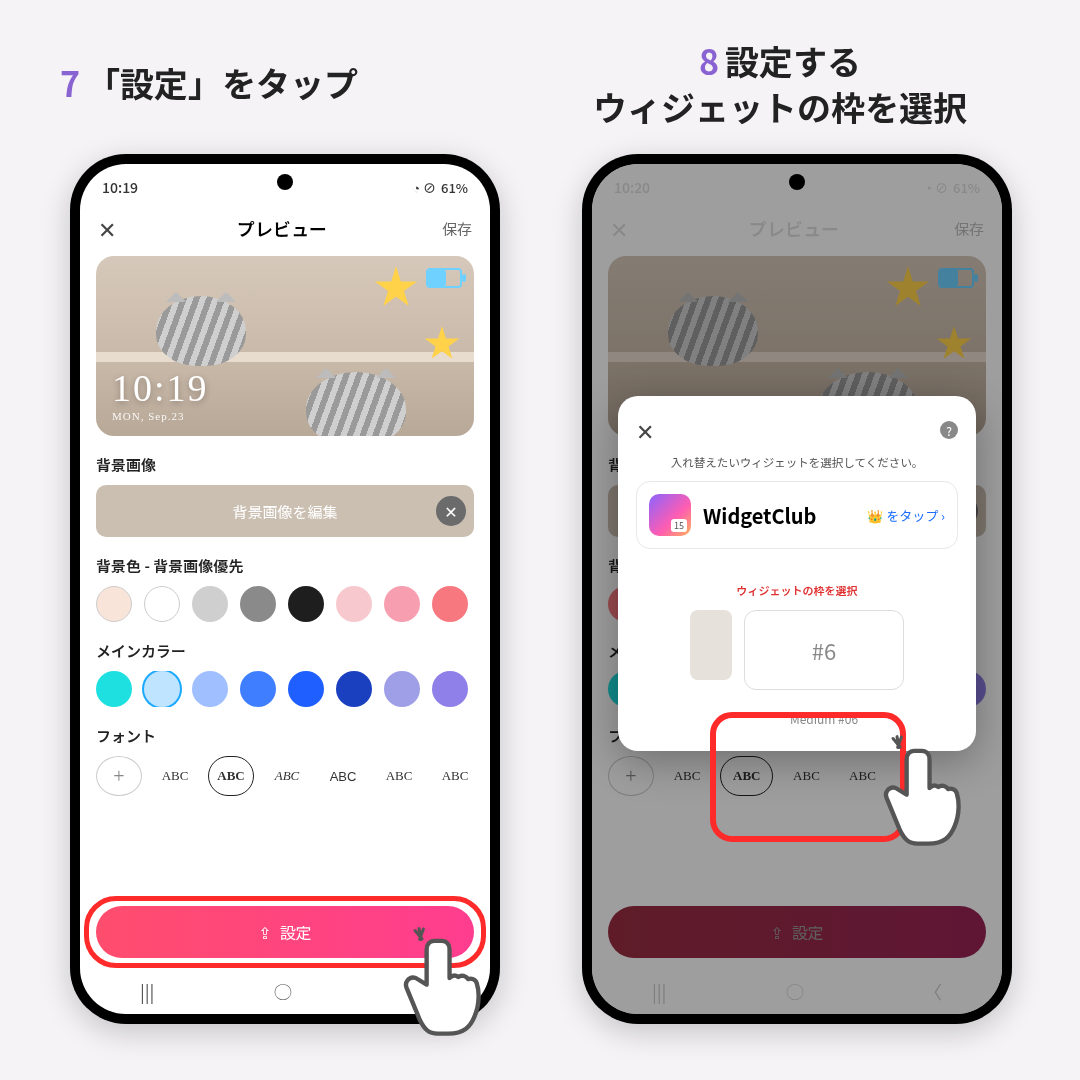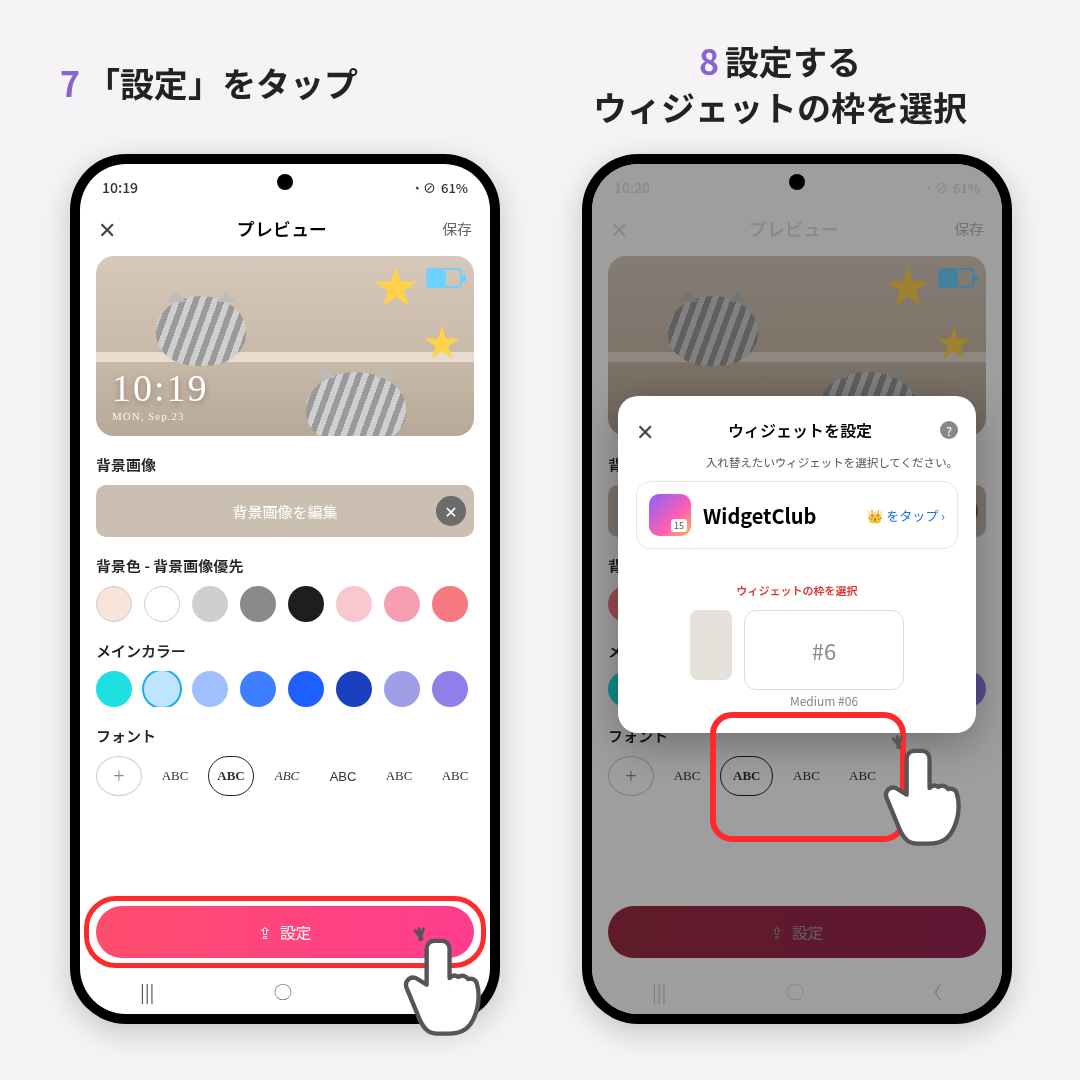--- a/index.html
+++ b/index.html
@@ -110,35 +110,35 @@
   .settei-btn.dim{filter:brightness(.6);}
   .highlight-ring{position:absolute;border:5px solid #ff2a2a;border-radius:32px;pointer-events:none;}
   .hl-settei{left:80px;right:-6px;bottom:48px;height:70px;z-index:30;transform:translateY(0);}
   .nav-bar{height:46px;display:flex;align-items:center;justify-content:space-around;color:#555;}
   .nav-bar .sym{font-size:18px;}
   
   .modal{position:absolute;left:26px;right:26px;top:232px;background:#fff;border-radius:20px;z-index:10;padding:18px 18px 24px;box-shadow:0 10px 40px rgba(0,0,0,.3);}
   .modal .mhdr{display:flex;align-items:center;justify-content:space-between;margin-bottom:8px;}
   .modal .mtitle{flex:1;text-align:center;font-size:16px;font-weight:600;}
   .modal .mhelp{width:18px;height:18px;border-radius:50%;background:#888;color:#fff;font-size:12px;display:flex;align-items:center;justify-content:center;}
-  .modal .desc{font-size:11.5px;color:#555;text-align:right;line-height:1.5;margin-bottom:10px;}
+  .modal .desc{font-size:11.5px;color:#555;text-align:center;line-height:1.5;margin-bottom:10px;}
   .modal .linkrow{font-size:13px;color:#1a6dff;text-align:center;margin-bottom:14px;}
   .modal .linkrow .crown{color:#ffb300;margin-right:4px;}
   .wc-card{border:1px solid #e8e8e8;border-radius:14px;padding:12px;display:flex;align-items:center;gap:12px;margin-bottom:16px;}
   .wc-icon{width:42px;height:42px;border-radius:10px;background:linear-gradient(135deg,#8a63ff 0%,#ff5db1 60%,#ffb35a 100%);position:relative;}
   .wc-icon::after{content:'15';position:absolute;right:4px;bottom:4px;font-size:9px;background:#fff;color:#555;padding:0 3px;border-radius:3px;}
   .wc-name{font-weight:700;font-size:20px;flex:1;}
   .wc-change{color:#1a6dff;font-size:13px;}
   .wc-change .crown{color:#ffb300;}
   .warn{font-size:11px;color:#e03030;text-align:center;line-height:1.5;margin-bottom:12px;font-weight:600;}
   .slot-row{display:flex;gap:12px;align-items:flex-start;justify-content:center;}
   .slot-prev{width:42px;height:70px;border-radius:8px;background:#e6e1da;}
   .slot-main{width:160px;text-align:center;}
   .slot-box{height:80px;border:1px solid #ddd;border-radius:12px;display:flex;align-items:center;justify-content:center;font-size:22px;color:#888;}
-  .slot-label{font-size:12px;color:#888;margin-top:2px;}
+  .slot-label{font-size:12px;color:#888;margin-top:20px;}
   .hl-slot{position:absolute;border:6px solid #ff2a2a;border-radius:22px;z-index:12;pointer-events:none;}
   
   .tap-hand{position:absolute;width:110px;height:120px;z-index:40;}
   .tap-hand svg{width:100%;height:100%;}
   .tap-burst{position:absolute;width:50px;height:50px;}
   .tap-burst span{position:absolute;left:50%;top:50%;width:3px;height:14px;background:#555;border-radius:2px;transform-origin:center -8px;}
 </style>
 </head>
 <body>
 
@@ -313,21 +313,20 @@
       <span class="sym">|||</span>
       <span class="sym">◯</span>
       <span class="sym">〈</span>
     </div>
 
     <div class="dim-overlay"></div>
 
     <div class="modal">
       <div class="mhdr">
         <span class="close-x">✕</span>
-        <span class="mtitle">ウィジェットを設定</span>
         <span class="mhelp">?</span>
       </div>
       <div class="desc">
         <span>入れ替えたいウィジェットを選択してください。</span><br>
       </div>
       <div class="wc-card">
         <div class="wc-icon"></div>
         <div class="wc-name">WidgetClub</div>
         <div class="wc-change"><span class="crown">👑</span> <span>をタップ</span> ›</div>
       </div>

